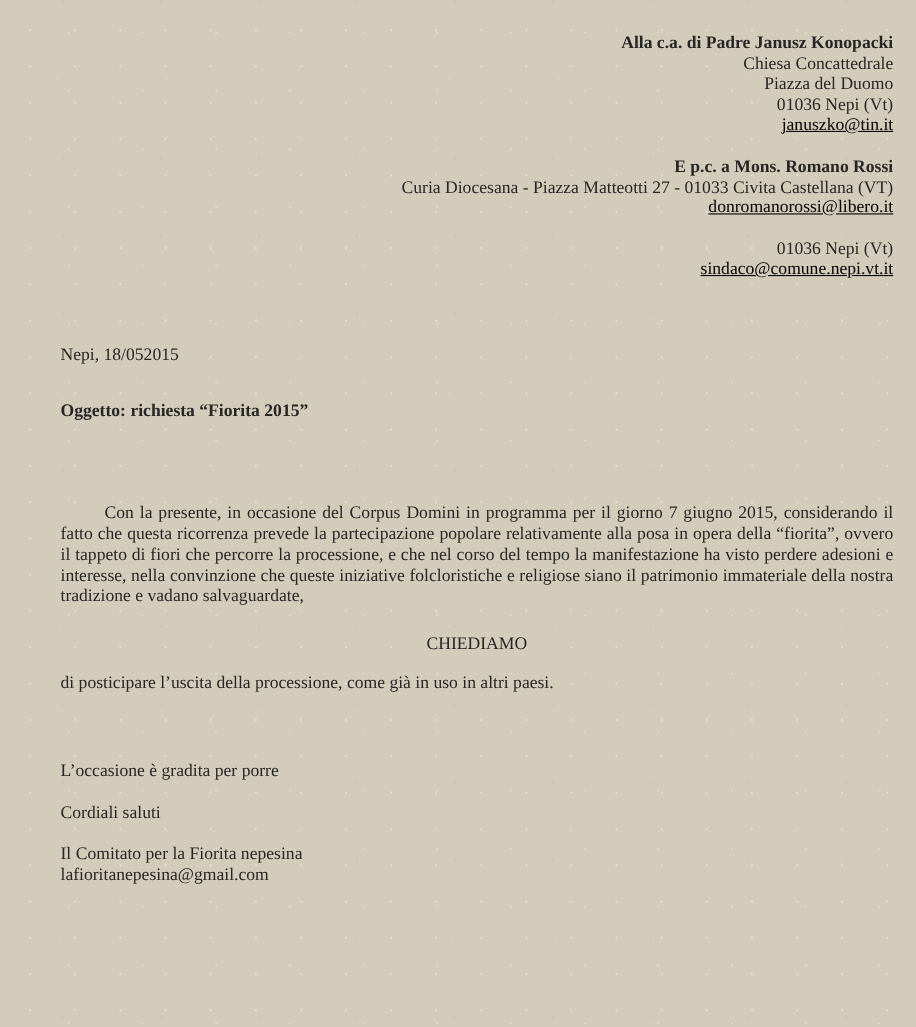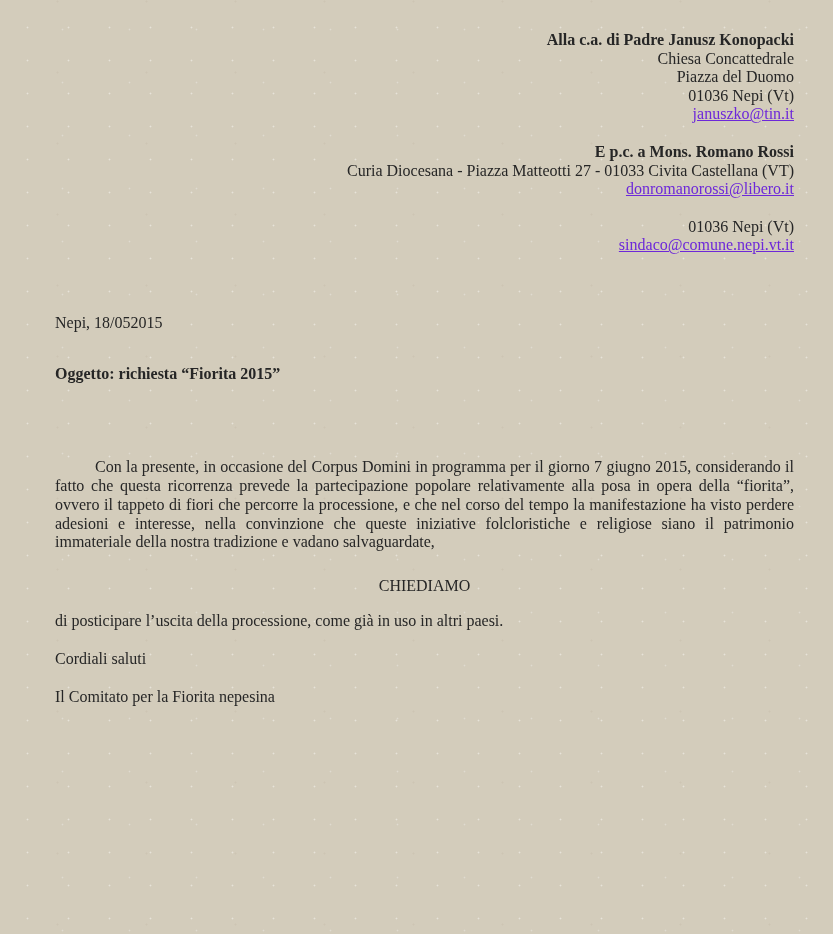--- a/index.html
+++ b/index.html
@@ -20,27 +20,27 @@
     font-family: "Liberation Serif", "DejaVu Serif", serif;
     font-size: 16px;
     line-height: 18.6px;
     color: #262626;
     overflow: hidden;
   }
   .letter {
     box-sizing: border-box;
     width: 833px;
     height: 934px;
-    padding: 31px 39px 0 55px;
+    padding: 31px 21px 0 55px;
   }
   .bold { font-weight: bold; }
   .recipient-block { text-align: right; }
   .recipient-block + .recipient-block { margin-top: 19px; }
   a.email-link {
-    color: #6d28d9;
+    color: #000000;
     text-decoration: underline;
     cursor: pointer;
   }
   .dateline {
     margin-top: 59px;
     font-weight: normal;
     text-align: left;
   }
   .subject {
     margin-top: 32px;
@@ -99,16 +99,18 @@
   <div class="dateline">Nepi, 18/052015</div>
 
   <div class="subject">Oggetto: richiesta “Fiorita 2015”</div>
 
   <div class="body-paragraph">Con la presente, in occasione del Corpus Domini in programma per il giorno 7 giugno 2015, considerando il fatto che questa ricorrenza prevede la partecipazione popolare relativamente alla posa in opera della “fiorita”, ovvero il tappeto di fiori che percorre la processione, e che nel corso del tempo la manifestazione ha visto perdere adesioni e interesse, nella convinzione che queste iniziative folcloristiche e religiose siano il patrimonio immateriale della nostra tradizione e vadano salvaguardate,</div>
 
   <div class="request-heading">CHIEDIAMO</div>
 
   <div class="request-line">di posticipare l’uscita della processione, come già in uso in altri paesi.</div>
 
+  <div class="closing-line1">L’occasione è gradita per porre</div>
   <div class="closing-line2">Cordiali saluti</div>
   <div class="signature">Il Comitato per la Fiorita nepesina</div>
+  <div class="signature-email">lafioritanepesina@gmail.com</div>
 
 </div>
 
 </body></html>

